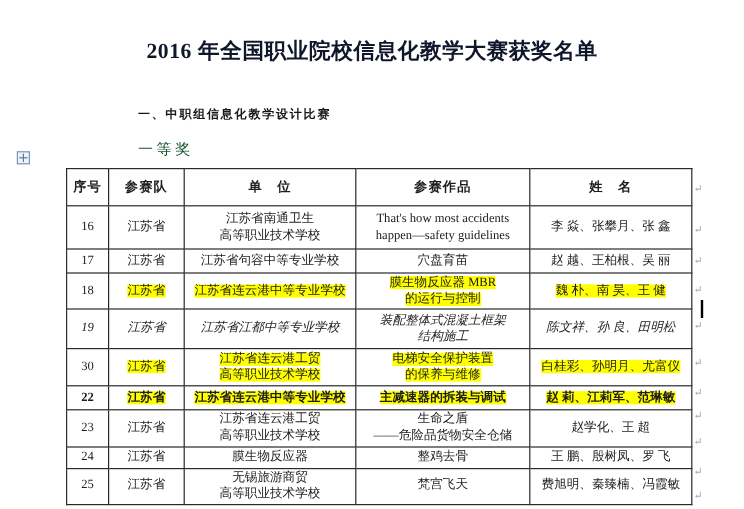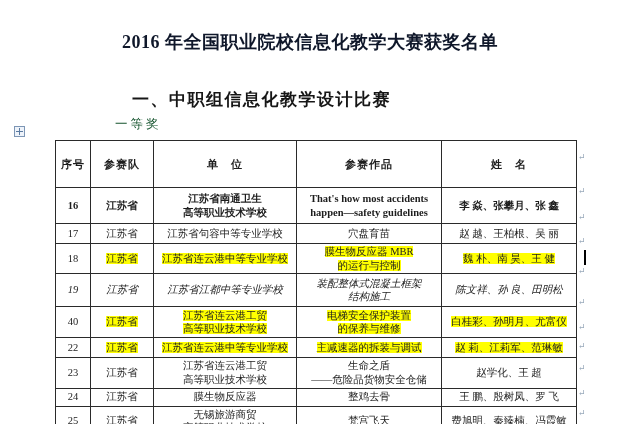--- a/index.html
+++ b/index.html
@@ -5,21 +5,21 @@
   html,body{margin:0;padding:0;}
   body{
     width:620px;height:424px;background:#ffffff;overflow:hidden;position:relative;
     font-family:"Liberation Serif","DejaVu Serif",serif;color:#1d1d1d;
   }
   .doc-title{
     position:absolute;top:6px;left:0;width:620px;text-align:center;
     font-size:18px;font-weight:bold;color:#0f172a;letter-spacing:.5px;white-space:nowrap;margin-top:24px;
   }
   .sec-heading{
-    position:absolute;left:132px;top:88px;font-size:17px;font-weight:bold;color:#161616;letter-spacing:1.5px;
+    position:absolute;left:115px;top:88px;font-size:10px;font-weight:bold;color:#161616;letter-spacing:1.5px;
   }
   .sub-heading{
     position:absolute;left:115px;top:116px;font-size:12.5px;color:#14532d;letter-spacing:3px;
   }
   
   .move-handle{
     position:absolute;left:14px;top:126px;width:11px;height:11px;
     border:1px solid #7d96b5;background:#eef3fa;box-sizing:border-box;
   }
   .move-handle::before,.move-handle::after{
@@ -32,28 +32,28 @@
     position:absolute;left:55px;top:140px;width:521px;border-collapse:collapse;table-layout:fixed;
     font-size:10.5px;
   }
   .award td,.award th{
     border:1px solid #2a2a2a;padding:1px 2px;text-align:center;vertical-align:middle;
     line-height:1.3;overflow:hidden;
   }
   .award th{font-size:11px;font-weight:bold;letter-spacing:1px;}
   .ct{white-space:pre-line;}
   .hl{background:#ffff00;}
-  tr.rh{height:47px;}
-  tr.r16{height:36px;font-weight:bold;}
+  tr.rh{height:31px;}
+  tr.r16{height:36px;}
   tr.r17{height:20px;}
   tr.r18{height:30px;}
   tr.r19{height:33px;font-style:italic;}
   tr.r20{height:31px;}
   tr.r21{height:18px;}
-  tr.r22{height:20px;}
+  tr.r22{height:20px;font-weight:bold;}
   tr.r23{height:30px;}
   tr.r24{height:18px;}
   tr.r25{height:30px;}
   
   .pm{position:absolute;left:578px;width:10px;height:10px;color:#9aaabb;font-size:9px;line-height:10px;}
   .pm::after{content:"\21B5";}
   .pm1{top:152px}.pm2{top:186px}.pm3{top:212px}.pm4{top:236px}.pm5{top:266px}
   .pm6{top:297px}.pm7{top:322px}.pm8{top:341px}.pm9{top:363px}.pm10{top:388px}.pm11{top:408px}
   
   .cursor{position:absolute;left:584px;top:250px;width:2px;height:15px;background:#000;}
@@ -109,21 +109,21 @@
   </tr>
   <tr class="r19">
     <td><span class="ct">19</span></td>
     <td><span class="ct">江苏省</span></td>
     <td><span class="ct">江苏省江都中等专业学校</span></td>
     <td><span class="ct">装配整体式混凝土框架
 结构施工</span></td>
     <td><span class="ct">陈文祥、孙 良、田明松</span></td>
   </tr>
   <tr class="r20">
-    <td><span class="ct">40</span></td>
+    <td><span class="ct">30</span></td>
     <td><span class="ct hl">江苏省</span></td>
     <td><span class="ct hl">江苏省连云港工贸
 高等职业技术学校</span></td>
     <td><span class="ct hl">电梯安全保护装置
 的保养与维修</span></td>
     <td><span class="ct hl">白桂彩、孙明月、尤富仪</span></td>
   </tr>
   <tr class="r22">
     <td><span class="ct">22</span></td>
     <td><span class="ct hl">江苏省</span></td>

